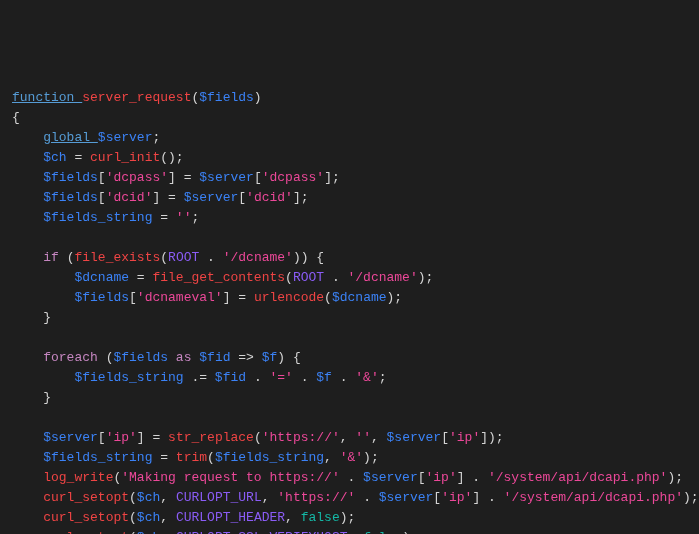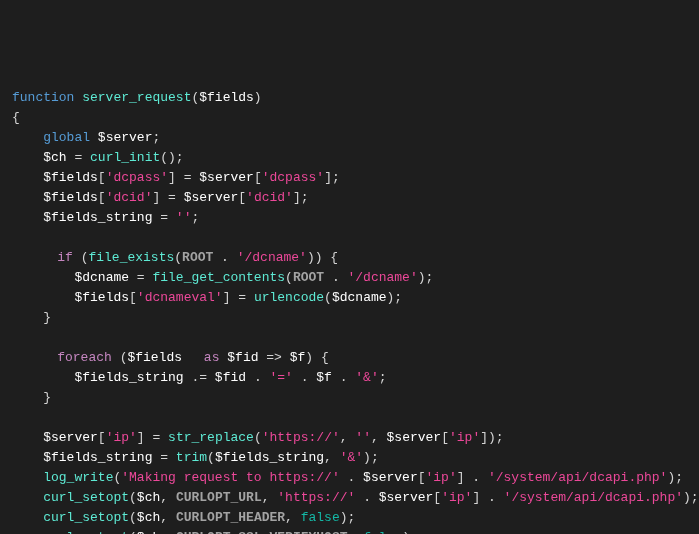--- a/index.html
+++ b/index.html
@@ -15,26 +15,26 @@
       color: #d4d4d4;
       padding: 8px 12px;
       white-space: pre;
       overflow: hidden;
       width: 699px;
       height: 534px;
     }
     .code-line {
       display: block;
     }
-    .keyword { color: #569cd6; }
-    .keyword-control { color: #c586c0; margin-left: 14px; }
-    .function { color: #5eead4; margin-top: 28px; }
-    .variable { color: #ffffff; }
+    .keyword { color: #569cd6; text-decoration: underline; }
+    .keyword-control { color: #c586c0; }
+    .function { color: #ef4444; margin-top: 28px; }
+    .variable { color: #3b82f6; }
     .string { color: #ec4899; }
-    .constant { color: #a3a3a3; font-weight: bold; }
+    .constant { color: #8b5cf6; }
     .const-bool { color: #14b8a6; }
     .punct { color: #d4d4d4; }
     .operator { color: #d4d4d4; }
   </style>
 </head>
 <body>
 
 
 
 <div id="code-container"><span class="code-line"><span class="keyword">function </span><span class="function">server_request</span><span class="punct">(</span><span class="variable">$fields</span><span class="punct">)</span></span><span class="code-line"><span class="punct">{</span></span><span class="code-line"><span class="punct">    </span><span class="keyword">global </span><span class="variable">$server</span><span class="punct">;</span></span><span class="code-line"><span class="punct">    </span><span class="variable">$ch</span><span class="operator"> = </span><span class="function">curl_init</span><span class="punct">();</span></span><span class="code-line"><span class="punct">    </span><span class="variable">$fields</span><span class="punct">[</span><span class="string">'dcpass'</span><span class="punct">] = </span><span class="variable">$server</span><span class="punct">[</span><span class="string">'dcpass'</span><span class="punct">];</span></span><span class="code-line"><span class="punct">    </span><span class="variable">$fields</span><span class="punct">[</span><span class="string">'dcid'</span><span class="punct">] = </span><span class="variable">$server</span><span class="punct">[</span><span class="string">'dcid'</span><span class="punct">];</span></span><span class="code-line"><span class="punct">    </span><span class="variable">$fields_string</span><span class="operator"> = </span><span class="string">''</span><span class="punct">;</span></span><span class="code-line">&nbsp;</span><span class="code-line"><span class="punct">    </span><span class="keyword-control">if </span><span class="punct">(</span><span class="function">file_exists</span><span class="punct">(</span><span class="constant">ROOT</span><span class="operator"> . </span><span class="string">'/dcname'</span><span class="punct">)) {</span></span><span class="code-line"><span class="punct">        </span><span class="variable">$dcname</span><span class="operator"> = </span><span class="function">file_get_contents</span><span class="punct">(</span><span class="constant">ROOT</span><span class="operator"> . </span><span class="string">'/dcname'</span><span class="punct">);</span></span><span class="code-line"><span class="punct">        </span><span class="variable">$fields</span><span class="punct">[</span><span class="string">'dcnameval'</span><span class="punct">] = </span><span class="function">urlencode</span><span class="punct">(</span><span class="variable">$dcname</span><span class="punct">);</span></span><span class="code-line"><span class="punct">    }</span></span><span class="code-line">&nbsp;</span><span class="code-line"><span class="punct">    </span><span class="keyword-control">foreach </span><span class="punct">(</span><span class="variable">$fields</span><span class="keyword-control"> as </span><span class="variable">$fid</span><span class="operator"> =&gt; </span><span class="variable">$f</span><span class="punct">) {</span></span><span class="code-line"><span class="punct">        </span><span class="variable">$fields_string</span><span class="operator"> .= </span><span class="variable">$fid</span><span class="operator"> . </span><span class="string">'='</span><span class="operator"> . </span><span class="variable">$f</span><span class="operator"> . </span><span class="string">'&amp;'</span><span class="punct">;</span></span><span class="code-line"><span class="punct">    }</span></span><span class="code-line">&nbsp;</span><span class="code-line"><span class="punct">    </span><span class="variable">$server</span><span class="punct">[</span><span class="string">'ip'</span><span class="punct">] = </span><span class="function">str_replace</span><span class="punct">(</span><span class="string">'https://'</span><span class="punct">, </span><span class="string">''</span><span class="punct">, </span><span class="variable">$server</span><span class="punct">[</span><span class="string">'ip'</span><span class="punct">]);</span></span><span class="code-line"><span class="punct">    </span><span class="variable">$fields_string</span><span class="operator"> = </span><span class="function">trim</span><span class="punct">(</span><span class="variable">$fields_string</span><span class="punct">, </span><span class="string">'&amp;'</span><span class="punct">);</span></span><span class="code-line"><span class="punct">    </span><span class="function">log_write</span><span class="punct">(</span><span class="string">'Making request to https://'</span><span class="operator"> . </span><span class="variable">$server</span><span class="punct">[</span><span class="string">'ip'</span><span class="punct">] . </span><span class="string">'/system/api/dcapi.php'</span><span class="punct">);</span></span><span class="code-line"><span class="punct">    </span><span class="function">curl_setopt</span><span class="punct">(</span><span class="variable">$ch</span><span class="punct">, </span><span class="constant">CURLOPT_URL</span><span class="punct">, </span><span class="string">'https://'</span><span class="operator"> . </span><span class="variable">$server</span><span class="punct">[</span><span class="string">'ip'</span><span class="punct">] . </span><span class="string">'/system/api/dcapi.php'</span><span class="punct">);</span></span><span class="code-line"><span class="punct">    </span><span class="function">curl_setopt</span><span class="punct">(</span><span class="variable">$ch</span><span class="punct">, </span><span class="constant">CURLOPT_HEADER</span><span class="punct">, </span><span class="const-bool">false</span><span class="punct">);</span></span><span class="code-line"><span class="punct">    </span><span class="function">curl_setopt</span><span class="punct">(</span><span class="variable">$ch</span><span class="punct">, </span><span class="constant">CURLOPT_SSL_VERIFYHOST</span><span class="punct">, </span><span class="const-bool">false</span><span class="punct">);</span></span></div>

